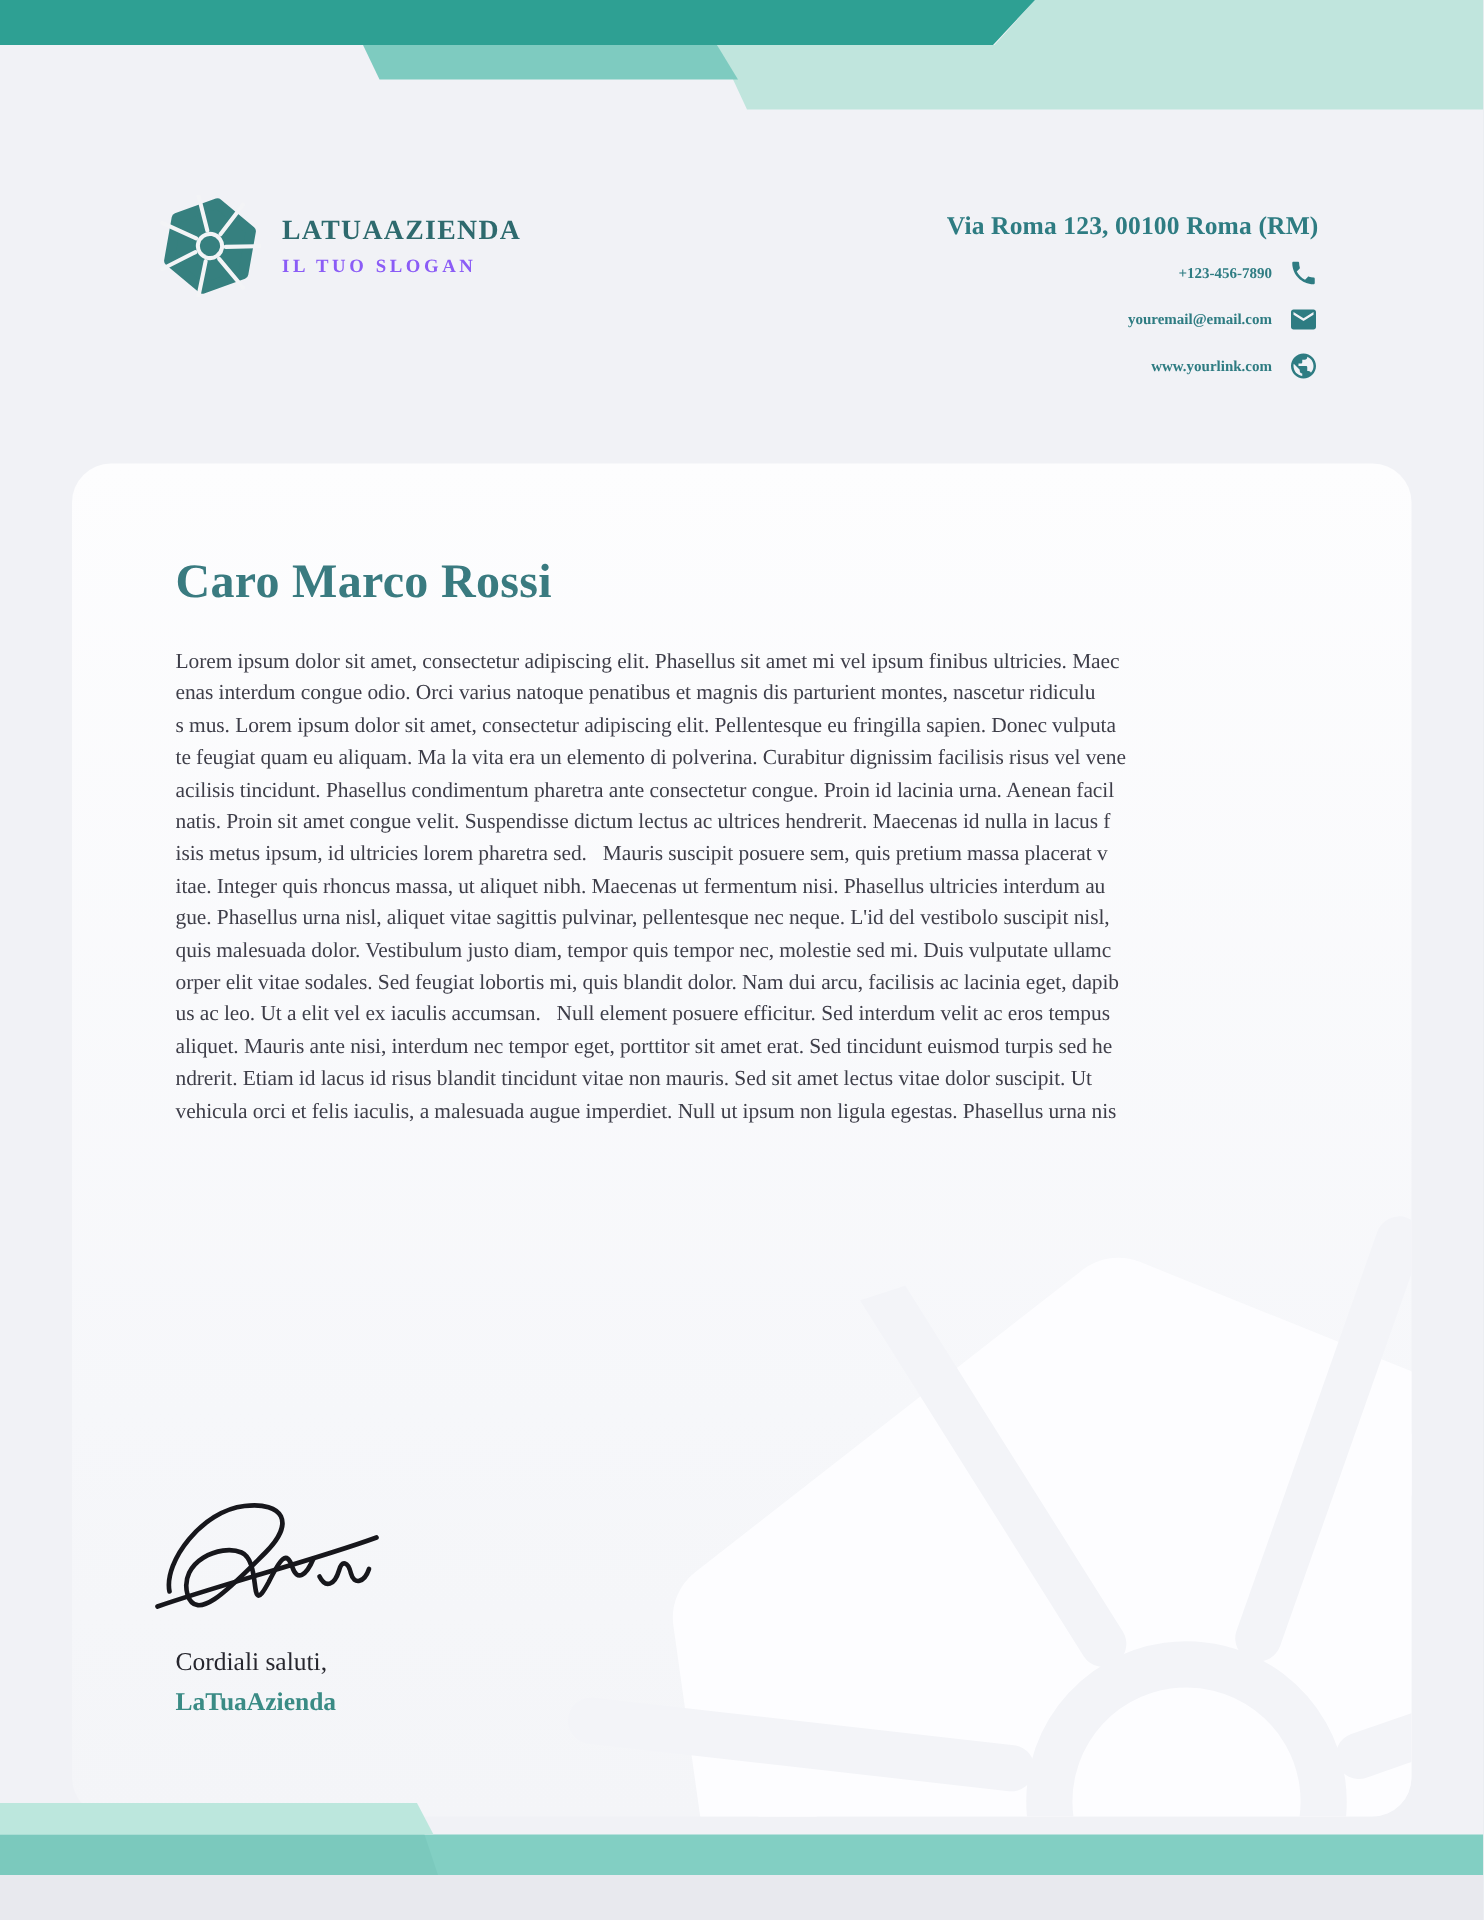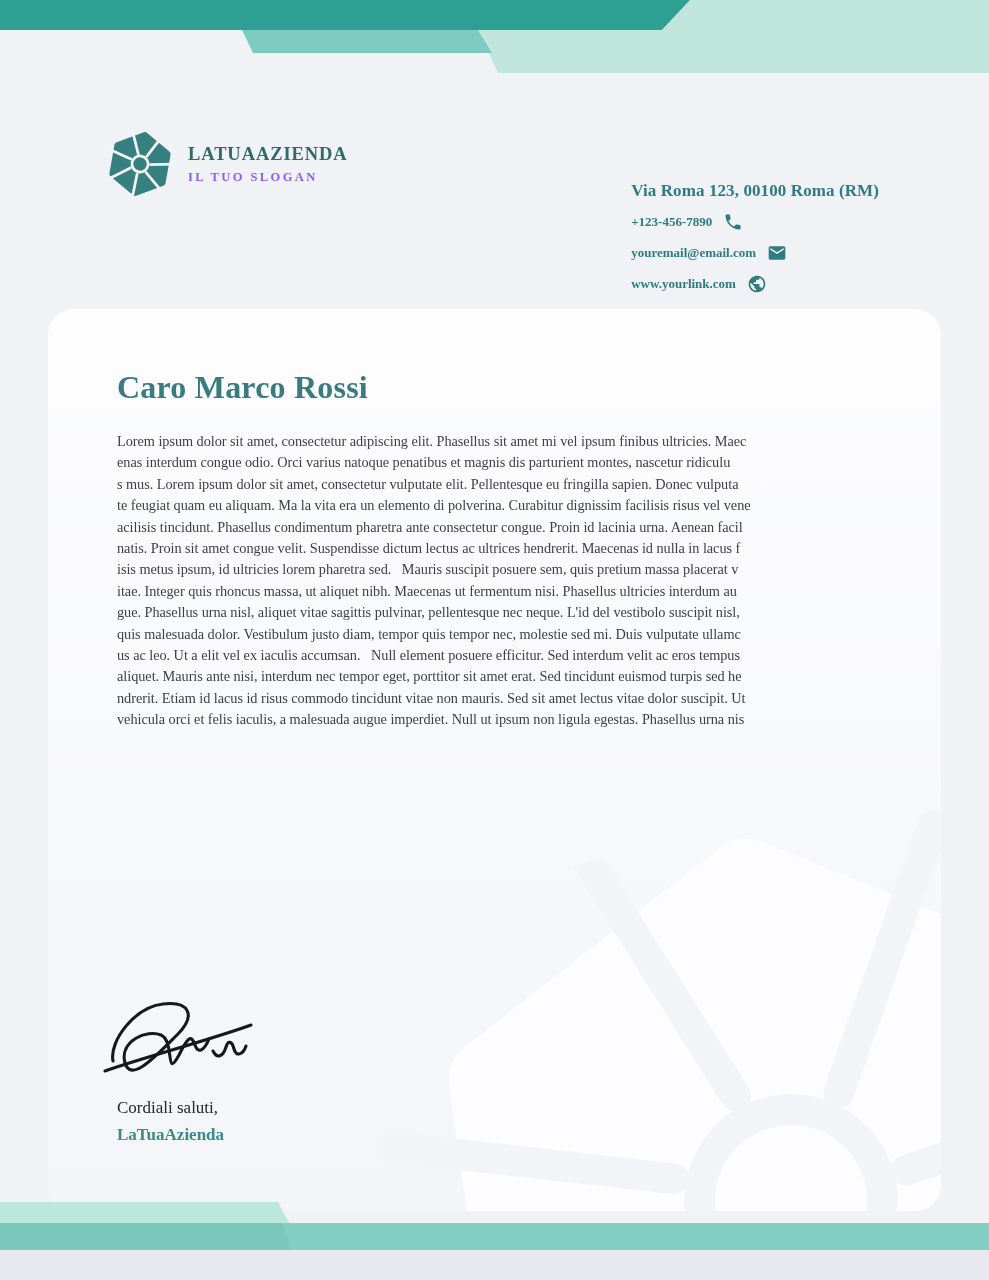--- a/index.html
+++ b/index.html
@@ -14,23 +14,23 @@
   .decor-bottom { position:absolute; bottom:0; left:0; width:989px; height:65px; }
 
   
   .header { position:absolute; top:0; left:0; width:100%; height:300px; }
   .logo-wrap { position:absolute; left:106px; top:130px; display:flex; align-items:center; }
   .logo-icon { width:68px; height:68px; }
   .logo-text { margin-left:14px; }
   .logo-name { font-size:18.5px; font-weight:bold; letter-spacing:0.9px; color:#2E6A6E; }
   .logo-slogan { margin-top:5px; font-size:12.5px; letter-spacing:2.4px; color:#8b5cf6; font-weight:bold; }
 
-  .contact { position:absolute; right:110px; top:141px; display:flex; flex-direction:column; color:#2E7C82;margin-top:40px; }
+  .contact { position:absolute; right:110px; top:141px; display:flex; flex-direction:column; align-items:flex-end; color:#2E7C82; }
   .contact-address { font-size:17px; font-weight:bold; letter-spacing:0.1px; }
-  .contact-row { display:flex; align-items:center; gap:11px; margin-top:11px; font-size:13px; font-weight:600; }
+  .contact-row { display:flex; align-items:center; gap:11px; margin-top:11px; font-size:10px; font-weight:600; }
   .contact-row svg { width:20px; height:20px; flex:0 0 auto; }
 
   
   .card {
     position:absolute; left:48px; top:309px; width:893px; height:902px;
     border-radius:26px; overflow:hidden;
     background:linear-gradient(180deg,#FDFDFE 0%, #F6F7FA 70%, #F4F5F8 100%);
   }
   .watermark {
     position:absolute; right:-235px; bottom:-375px; width:770px; height:770px;
@@ -127,31 +127,32 @@
         </g>
         <circle cx="40" cy="40" r="9.5" fill="none" stroke="#F3F4F8" stroke-width="3.2"></circle>
       </g>
     </svg>
 
     <h1 class="greeting">Caro Marco Rossi</h1>
 
     <div class="body-text">
         <div>Lorem ipsum dolor sit amet, consectetur adipiscing elit. Phasellus sit amet mi vel ipsum finibus ultricies. Maec</div>
         <div>enas interdum congue odio. Orci varius natoque penatibus et magnis dis parturient montes, nascetur ridiculu</div>
-        <div>s mus. Lorem ipsum dolor sit amet, consectetur vulputate elit. Pellentesque eu fringilla sapien. Donec vulputa</div>
+        <div>s mus. Lorem ipsum dolor sit amet, consectetur adipiscing elit. Pellentesque eu fringilla sapien. Donec vulputa</div>
         <div>te feugiat quam eu aliquam. Ma la vita era un elemento di polverina. Curabitur dignissim facilisis risus vel vene</div>
         <div>acilisis tincidunt. Phasellus condimentum pharetra ante consectetur congue. Proin id lacinia urna. Aenean facil</div>
         <div>natis. Proin sit amet congue velit. Suspendisse dictum lectus ac ultrices hendrerit. Maecenas id nulla in lacus f</div>
         <div>isis metus ipsum, id ultricies lorem pharetra sed.   Mauris suscipit posuere sem, quis pretium massa placerat v</div>
         <div>itae. Integer quis rhoncus massa, ut aliquet nibh. Maecenas ut fermentum nisi. Phasellus ultricies interdum au</div>
         <div>gue. Phasellus urna nisl, aliquet vitae sagittis pulvinar, pellentesque nec neque. L'id del vestibolo suscipit nisl,</div>
         <div>quis malesuada dolor. Vestibulum justo diam, tempor quis tempor nec, molestie sed mi. Duis vulputate ullamc</div>
+        <div>orper elit vitae sodales. Sed feugiat lobortis mi, quis blandit dolor. Nam dui arcu, facilisis ac lacinia eget, dapib</div>
         <div>us ac leo. Ut a elit vel ex iaculis accumsan.   Null element posuere efficitur. Sed interdum velit ac eros tempus</div>
         <div>aliquet. Mauris ante nisi, interdum nec tempor eget, porttitor sit amet erat. Sed tincidunt euismod turpis sed he</div>
-        <div>ndrerit. Etiam id lacus id risus commodo tincidunt vitae non mauris. Sed sit amet lectus vitae dolor suscipit. Ut</div>
+        <div>ndrerit. Etiam id lacus id risus blandit tincidunt vitae non mauris. Sed sit amet lectus vitae dolor suscipit. Ut</div>
         <div>vehicula orci et felis iaculis, a malesuada augue imperdiet. Null ut ipsum non ligula egestas. Phasellus urna nis</div>
       </div>
 
     <div class="signature-block">
       <svg class="signature-scribble" viewBox="0 0 170 95" aria-hidden="true">
         <g fill="none" stroke="#17171C" stroke-width="3.1" stroke-linecap="round">
           <path d="M12 66 C8 46 34 12 62 9 C88 6 96 20 76 40 C54 62 30 88 24 68 C18 46 46 34 60 40 C74 46 64 86 78 60 C86 44 90 38 94 50 C97 59 103 56 108 44"></path>
           <path d="M4 76 C44 62 112 44 150 30"></path>
           <path d="M112 56 C116 64 122 62 125 52 C127 45 131 46 133 54 C135 62 142 60 145 51"></path>
         </g>

